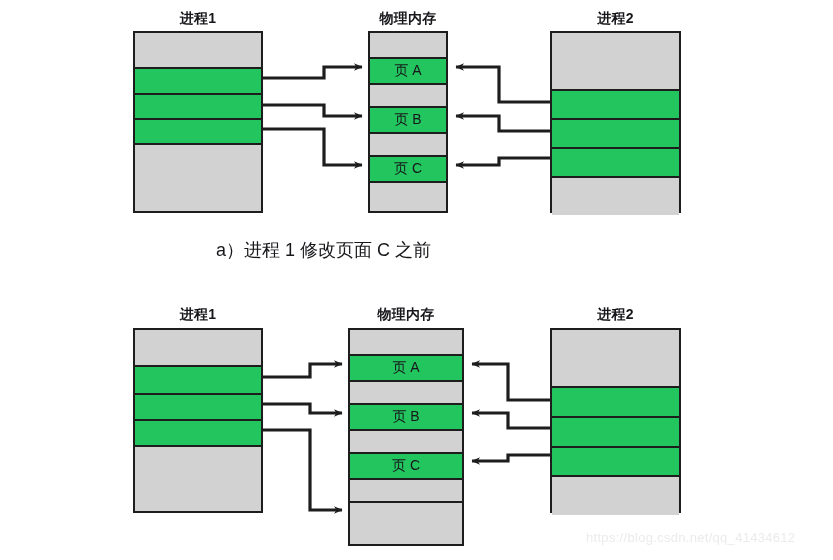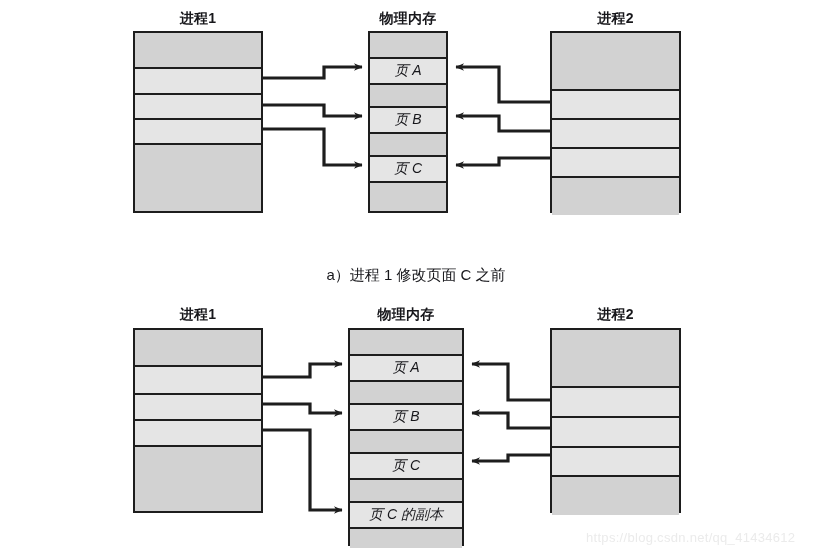--- a/index.html
+++ b/index.html
@@ -48,29 +48,28 @@
     width: 100%;
     display: flex;
     align-items: center;
     justify-content: center;
     font-size: 14px;
     color: #17171b;
     white-space: nowrap;
     overflow: hidden;
   }
   .row.gray  { background: #d2d2d2; }
-  .row.blue  { background: #e5e5e5; font-style: italic; }
+  .row.blue  { background: #22c55e; }
   .row.sep   { border-top: 2px solid #1d1d1d; }
   .caption {
     position: absolute;
-    font-size: 15px;
+    font-size: 18px;
     color: #17171b;
     white-space: nowrap;
-    text-align: center;
-    margin-top: 28px;
+    text-align: left;
   }
   .watermark {
     position: absolute;
     font-size: 13px;
     color: #ebebeb;
     white-space: nowrap;
     letter-spacing: 0.3px;
   }
 </style>
 </head>
@@ -123,21 +122,20 @@
   </div>
 
   <div class="memblock" style="left:348px; top:328px; width:116px; height:218px;">
     <div class="row gray" style="height:24px;"></div>
     <div class="row blue sep" style="height:26px;">页 A</div>
     <div class="row gray sep" style="height:23px;"></div>
     <div class="row blue sep" style="height:26px;">页 B</div>
     <div class="row gray sep" style="height:23px;"></div>
     <div class="row blue sep" style="height:26px;">页 C</div>
     <div class="row gray sep" style="height:23px;"></div>
-    <div class="row blue sep" style="height:26px;">页 C 的副本</div>
     <div class="row gray sep" style="height:21px;"></div>
   </div>
 
   <div class="memblock" style="left:550px; top:328px; width:131px; height:185px;">
     <div class="row gray" style="height:56px;"></div>
     <div class="row blue sep" style="height:30px;"></div>
     <div class="row blue sep" style="height:30px;"></div>
     <div class="row blue sep" style="height:29px;"></div>
     <div class="row gray sep" style="height:40px;"></div>
   </div>

